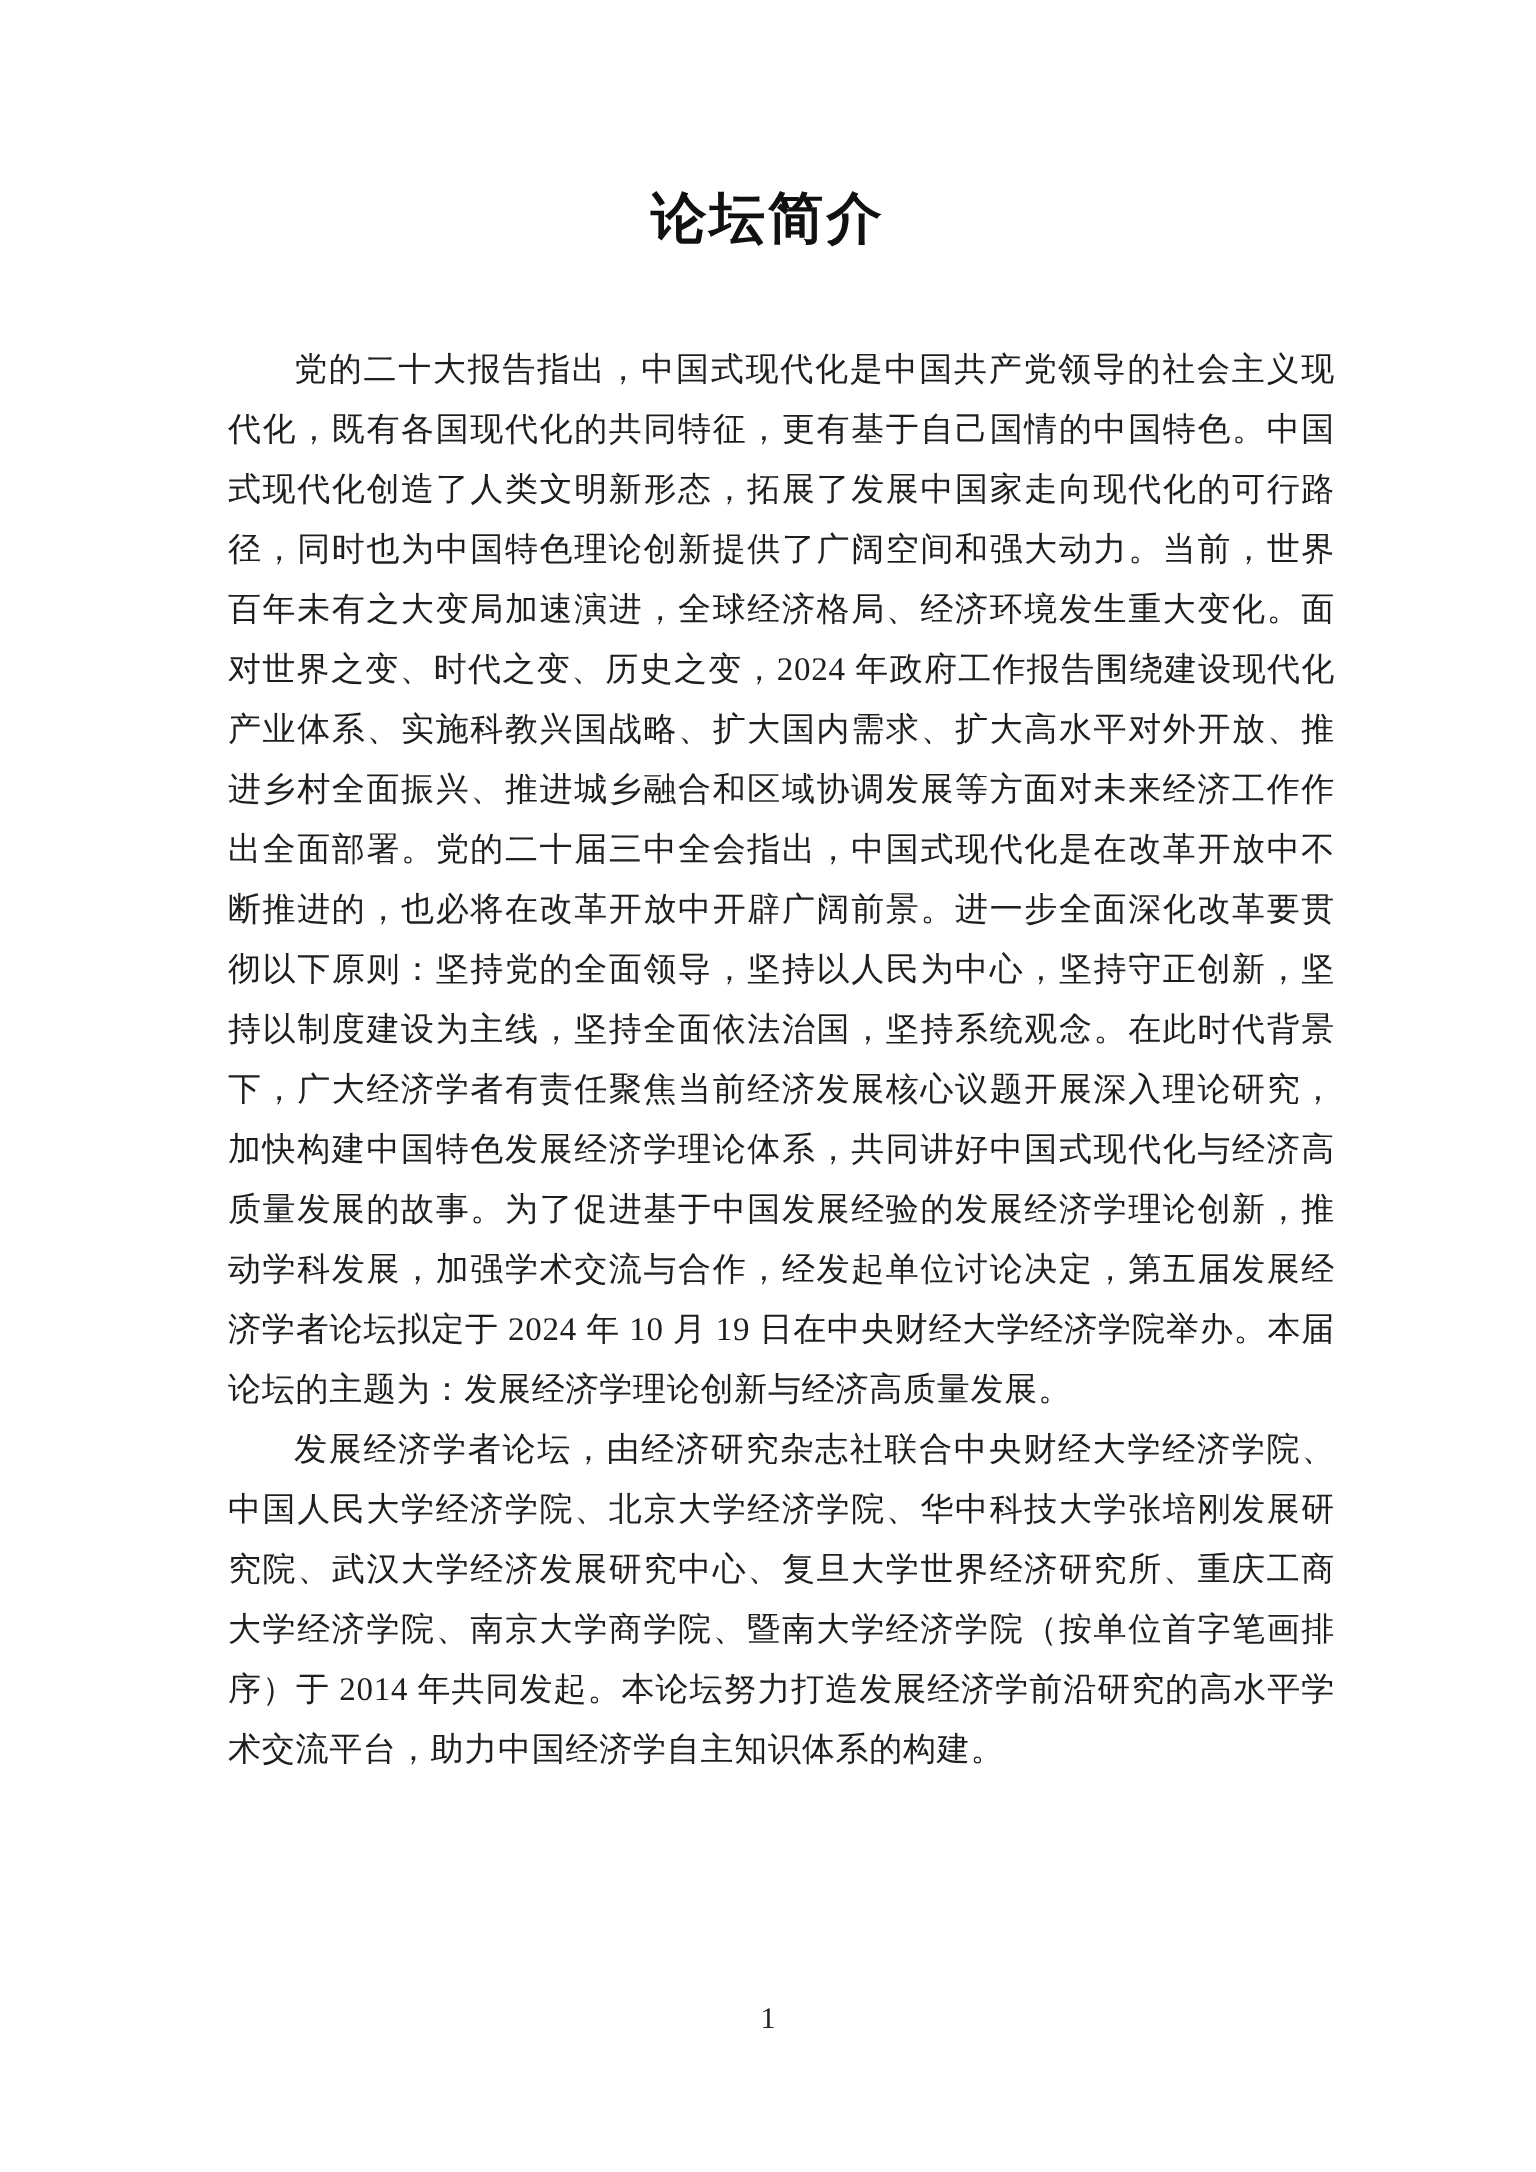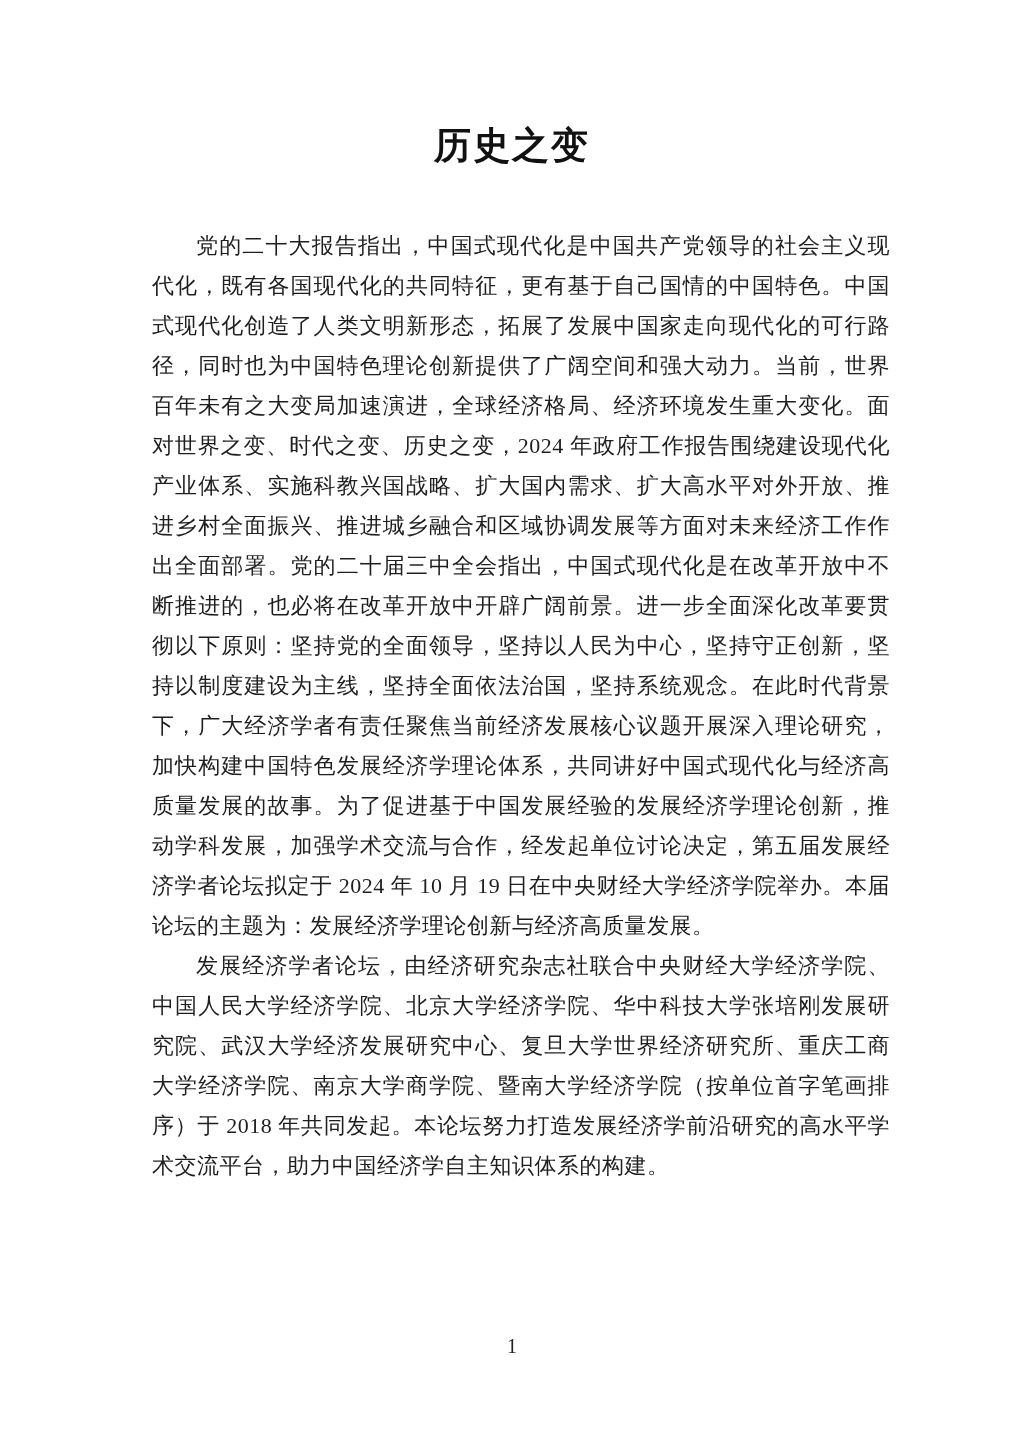--- a/index.html
+++ b/index.html
@@ -54,21 +54,21 @@
     text-align: center;
     font-size: 20px;
     line-height: 28px;
     color: #222222;
   }
 </style>
 </head>
 <body>
 
 <div class="page">
-  <h1 class="doc-title">历史之变</h1>
+  <h1 class="doc-title">论坛简介</h1>
 
   <div class="doc-body">
     <p>党的二十大报告指出，中国式现代化是中国共产党领导的社会主义现代化，既有各国现代化的共同特征，更有基于自己国情的中国特色。中国式现代化创造了人类文明新形态，拓展了发展中国家走向现代化的可行路径，同时也为中国特色理论创新提供了广阔空间和强大动力。当前，世界百年未有之大变局加速演进，全球经济格局、经济环境发生重大变化。面对世界之变、时代之变、历史之变，2024 年政府工作报告围绕建设现代化产业体系、实施科教兴国战略、扩大国内需求、扩大高水平对外开放、推进乡村全面振兴、推进城乡融合和区域协调发展等方面对未来经济工作作出全面部署。党的二十届三中全会指出，中国式现代化是在改革开放中不断推进的，也必将在改革开放中开辟广阔前景。进一步全面深化改革要贯彻以下原则：坚持党的全面领导，坚持以人民为中心，坚持守正创新，坚持以制度建设为主线，坚持全面依法治国，坚持系统观念。在此时代背景下，广大经济学者有责任聚焦当前经济发展核心议题开展深入理论研究，加快构建中国特色发展经济学理论体系，共同讲好中国式现代化与经济高质量发展的故事。为了促进基于中国发展经验的发展经济学理论创新，推动学科发展，加强学术交流与合作，经发起单位讨论决定，第五届发展经济学者论坛拟定于 2024 年 10 月 19 日在中央财经大学经济学院举办。本届论坛的主题为：发展经济学理论创新与经济高质量发展。</p>
-    <p>发展经济学者论坛，由经济研究杂志社联合中央财经大学经济学院、中国人民大学经济学院、北京大学经济学院、华中科技大学张培刚发展研究院、武汉大学经济发展研究中心、复旦大学世界经济研究所、重庆工商大学经济学院、南京大学商学院、暨南大学经济学院（按单位首字笔画排序）于 2018 年共同发起。本论坛努力打造发展经济学前沿研究的高水平学术交流平台，助力中国经济学自主知识体系的构建。</p>
+    <p>发展经济学者论坛，由经济研究杂志社联合中央财经大学经济学院、中国人民大学经济学院、北京大学经济学院、华中科技大学张培刚发展研究院、武汉大学经济发展研究中心、复旦大学世界经济研究所、重庆工商大学经济学院、南京大学商学院、暨南大学经济学院（按单位首字笔画排序）于 2014 年共同发起。本论坛努力打造发展经济学前沿研究的高水平学术交流平台，助力中国经济学自主知识体系的构建。</p>
   </div>
 
   <div class="page-number">1</div>
 </div>
 
 </body></html>

